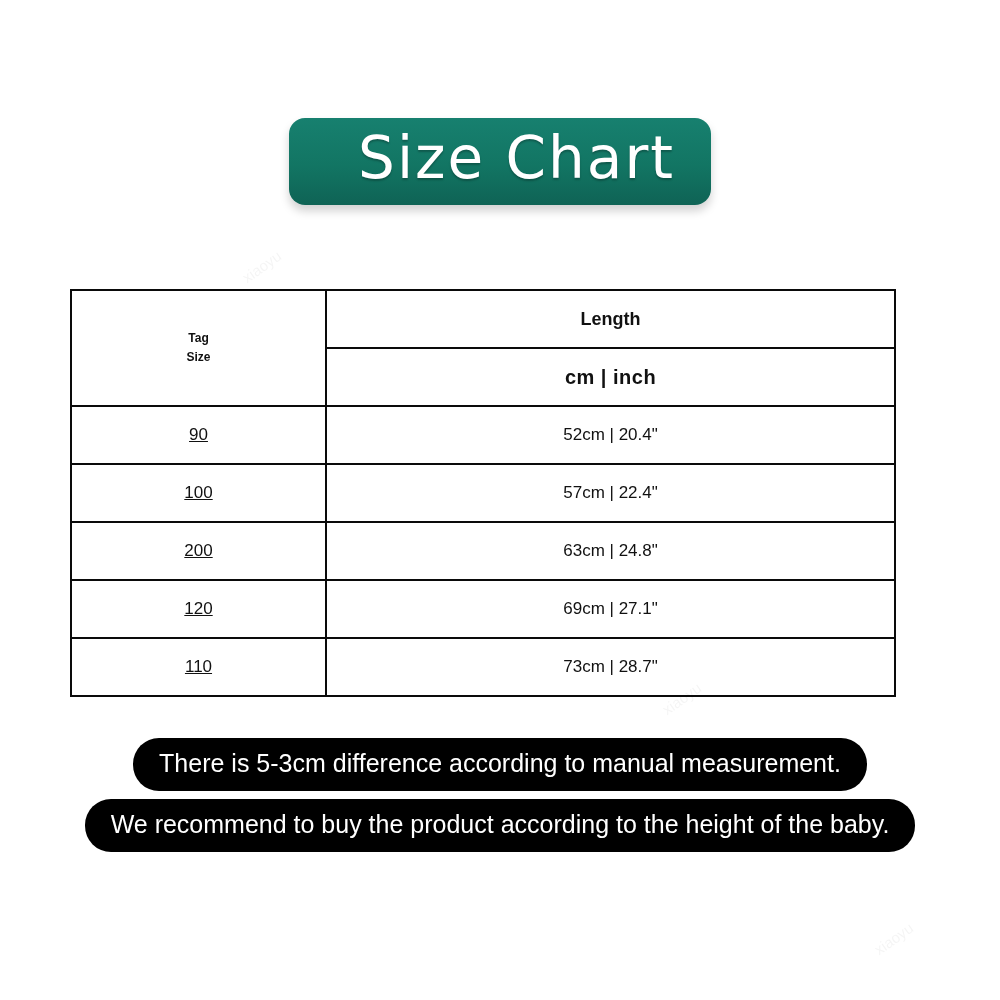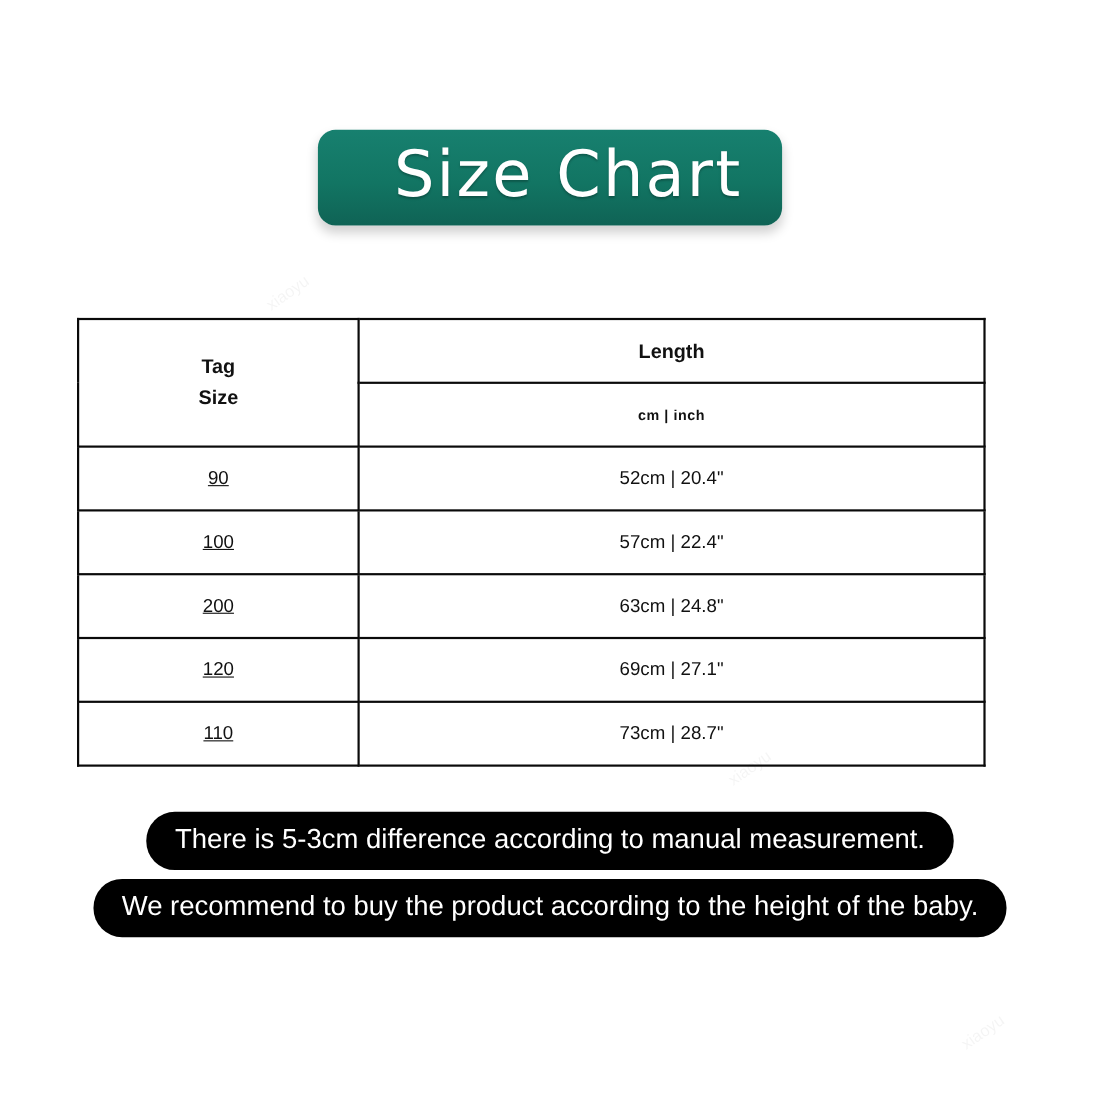--- a/index.html
+++ b/index.html
@@ -55,33 +55,33 @@
     table-layout: fixed;
   }
   table.size-chart td, table.size-chart th {
     border: 2px solid #0a0a0a;
     text-align: center;
     color: #111111;
     font-family: "Liberation Sans", sans-serif;
   }
   .col-tag { width: 253px; }
   .hdr-tag {
-    font-size: 18px;
+    font-size: 12px;
     font-weight: bold;
     line-height: 1.55;
     height: 82px;
     padding: 4px 0;
   }
   .hdr-length {
     font-size: 18px;
     font-weight: bold;
     height: 54px;
   }
   .hdr-units {
-    font-size: 13px;
+    font-size: 20px;
     font-weight: bold;
     height: 54px;
     letter-spacing: 0.5px;
   }
   .cell {
     font-size: 17px;
     height: 54px;
     font-weight: 400;
     text-decoration: underline;
   }

